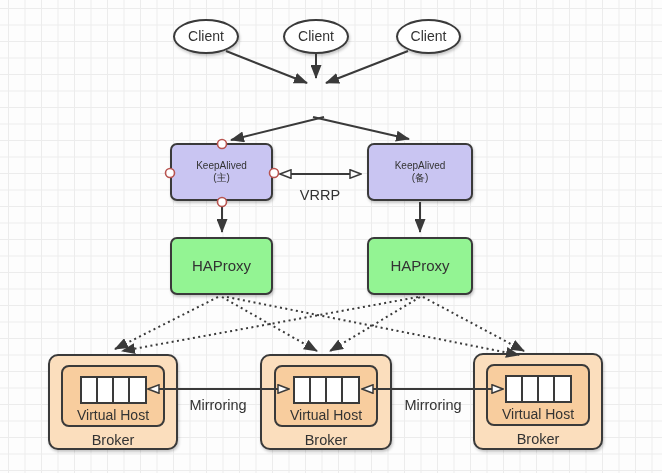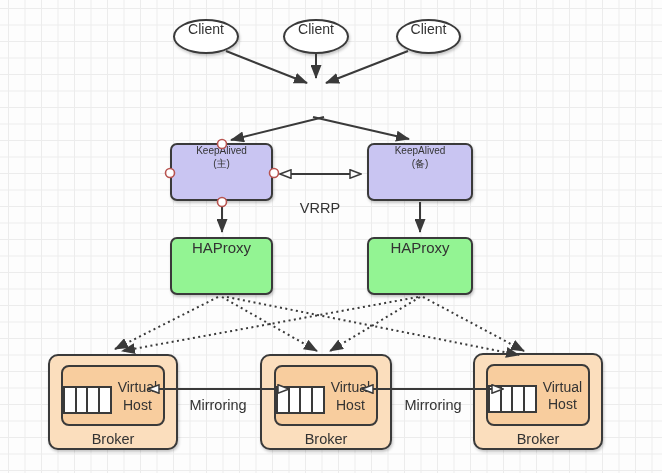--- a/index.html
+++ b/index.html
@@ -9,39 +9,39 @@
     background-image:
       linear-gradient(var(--grid-line,#ECECEC) 1px, transparent 1px),
       linear-gradient(90deg, var(--grid-line,#ECECEC) 1px, transparent 1px);
     background-size:16.5px 16.5px;
     background-position:8px 8px;
     font-family:"Liberation Sans",sans-serif;
     color:var(--text,#333);
   }
   .node{
     position:absolute;box-sizing:border-box;
-    display:flex;flex-direction:column;align-items:center;justify-content:flex-start;
+    display:flex;flex-direction:column;align-items:center;justify-content:center;
     border:2px solid var(--stroke,#3A3A3A);background:#fff;text-align:center;
     box-shadow:1px 2px 3px rgba(0,0,0,0.22);
     line-height:1.25;
   }
   .ellipse{border-radius:50%;font-size:14px;}
   .vip-node{font-weight:bold;font-size:15px;}
   .rect{border-radius:7px;font-size:10px;}
   .ka{background:var(--keepalived-fill,#C9C5F2);}
   .hap{background:var(--haproxy-fill,#93F493);font-size:15px;}
   .broker{
     background:var(--broker-fill,#FBDEBD);border-radius:10px;border-width:2.5px;
     justify-content:flex-start;
   }
   .vh{
     box-sizing:border-box;width:104px;height:62px;margin-top:9px;
     background:var(--virtual-host-fill,#F8CD9E);
     border:2px solid var(--stroke,#3A3A3A);border-radius:8px;
-    display:flex;flex-direction:row;align-items:center;
+    display:flex;flex-direction:column;align-items:center;
   }
   .queue{
     box-sizing:border-box;width:67px;height:28px;margin-top:9px;
     background:#fff;border:2.5px solid var(--stroke,#3A3A3A);
     display:flex;
   }
   .qc{flex:1;border-right:2.5px solid var(--stroke,#3A3A3A);}
   .qc:last-child{border-right:none;}
   .vh-label{font-size:14px;margin-top:3px;}
   .broker-label{font-size:14.5px;margin-top:4px;}
@@ -159,17 +159,17 @@
 
     <path class="wire" d="M148,389 L289,389" marker-start="url(#openrev)" marker-end="url(#open)"></path>
     <path class="wire" d="M362,389 L503,389" marker-start="url(#openrev)" marker-end="url(#open)"></path>
 
     <circle class="handle" cx="222" cy="144" r="4.5"></circle>
     <circle class="handle" cx="170" cy="173" r="4.5"></circle>
     <circle class="handle" cx="274" cy="173" r="4.5"></circle>
     <circle class="handle" cx="222" cy="202" r="4.5"></circle>
   </svg>
 
-  <div class="edge-label" style="left:294px;top:200px;width:52px">VRRP</div>
+  <div class="edge-label" style="left:294px;top:187px;width:52px">VRRP</div>
   <div class="edge-label" style="left:178px;top:397px;width:80px">Mirroring</div>
   <div class="edge-label" style="left:393px;top:397px;width:80px">Mirroring</div>
 
 </div>
 
 </body></html>

